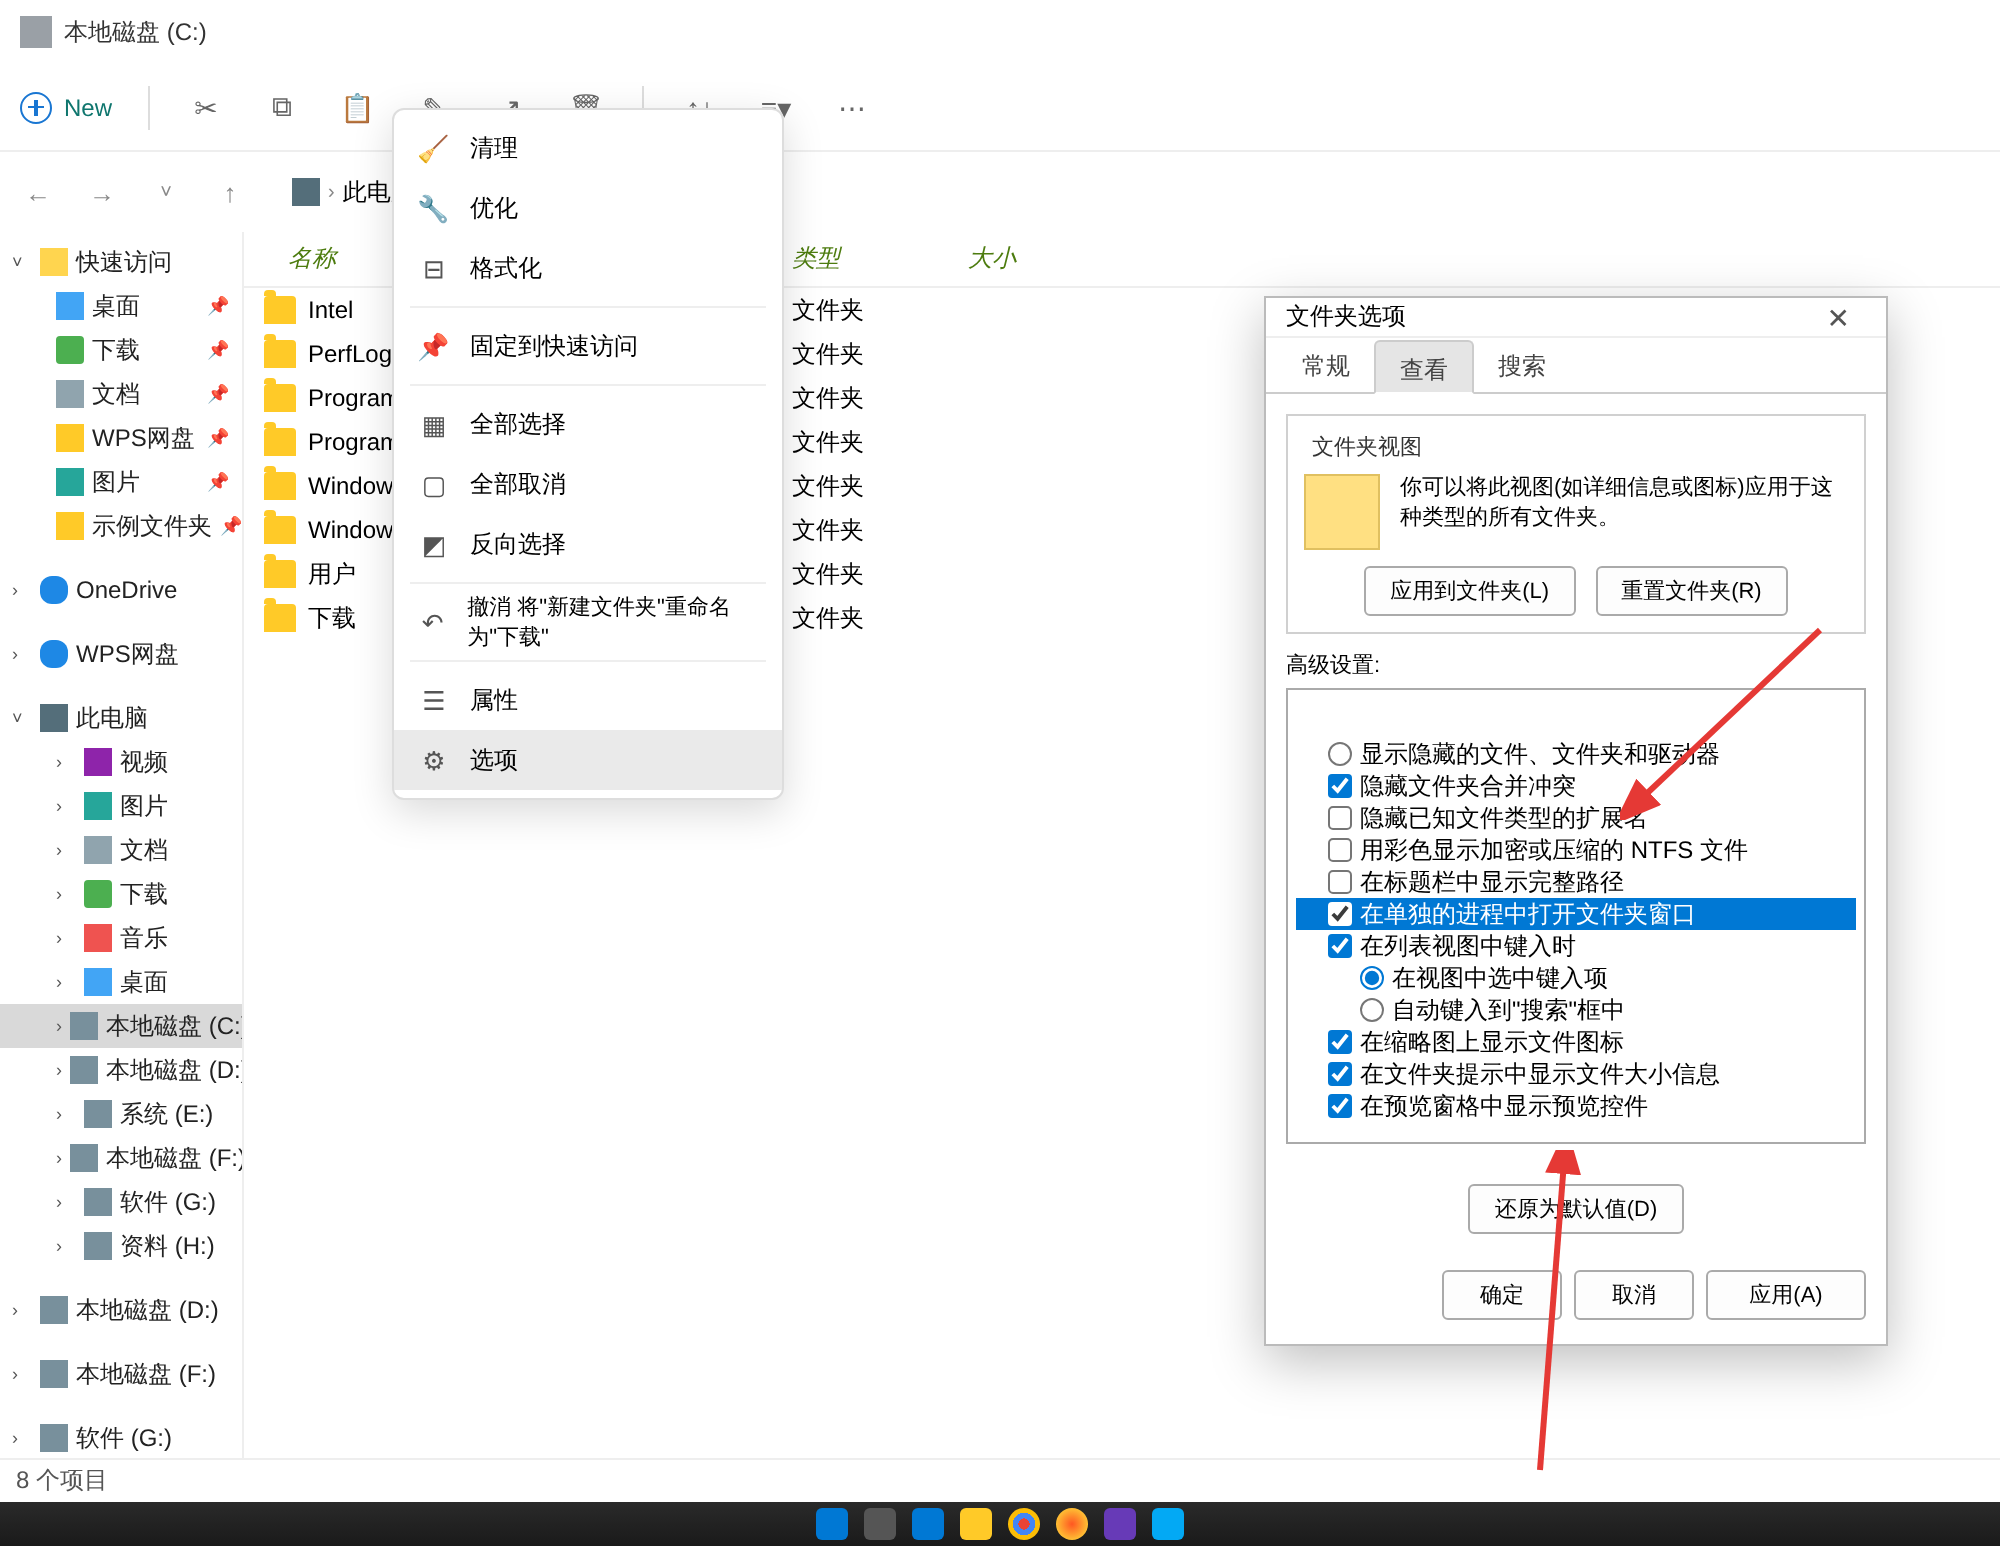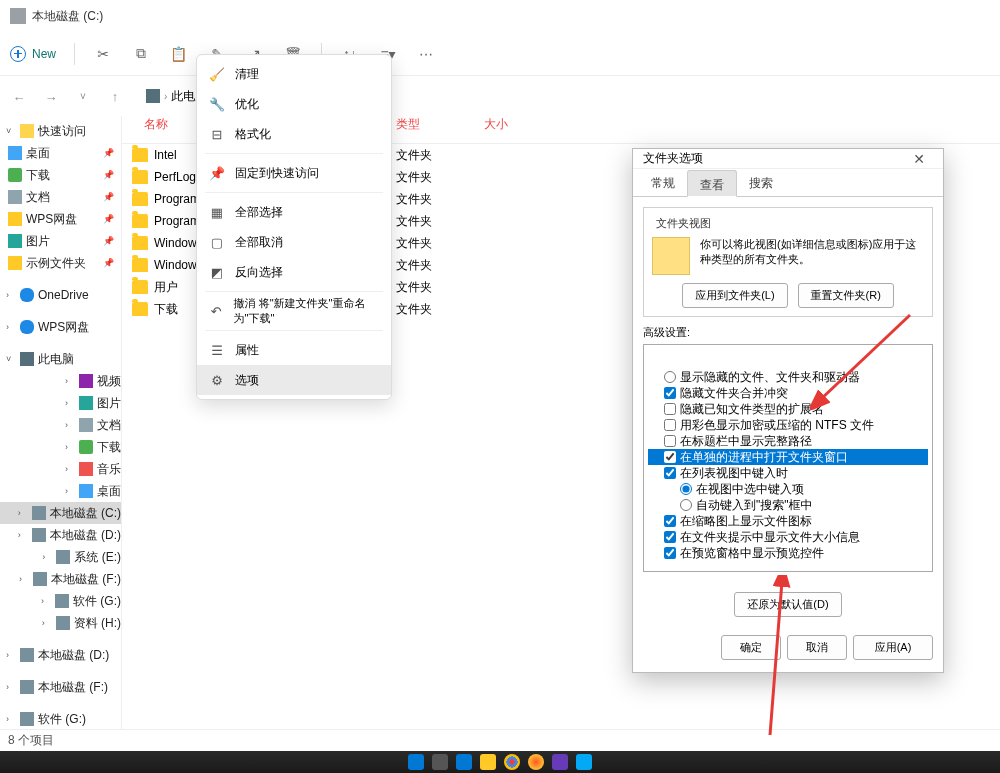--- a/index.html
+++ b/index.html
@@ -28,39 +28,39 @@
 .bc-sep { color:#888; font-size:10px; }
 
 
 .main { position:absolute; top:116px; left:0; right:0; bottom:25px; display:flex; background:#fff; }
 .sidebar { width:122px; border-right:1px solid #eee; overflow:hidden; padding-top:4px; }
 .side-item { display:flex; align-items:center; height:22px; padding-left:6px; gap:4px; cursor:pointer; white-space:nowrap; }
 .side-item.sel { background:#d9d9d9; }
 .side-item .tw { width:10px; font-size:9px; color:#555; }
 .side-item .ico { width:14px; height:14px; flex-shrink:0; }
 .side-item .txt { color:#222; }
-.side-item.child { padding-left:8px;justify-content:flex-end; }
+.side-item.child { padding-left:28px; }
 .side-item .pin { margin-left:auto; margin-right:6px; color:#888; font-size:9px; }
 .side-sep { height:10px; }
 
 .ico-star{ background:#ffd54f; }
 .ico-desktop{ background:#42a5f5; }
 .ico-dl{ background:#4caf50; border-radius:2px; }
 .ico-doc{ background:#90a4ae; }
 .ico-fold{ background:#ffca28; }
 .ico-cloud{ width:14px;height:10px;background:#1e88e5;border-radius:6px; }
 .ico-pc{ background:#546e7a; }
 .ico-video{ background:#8e24aa; }
 .ico-pic{ background:#26a69a; }
 .ico-note{ background:#ef5350; }
 .ico-disk{ background:#78909c; }
 
 
 .files { flex:1; position:relative; }
-.files-head { height:28px; display:flex; align-items:flex-start; border-bottom:1px solid #eee; color:#ef4444; }
+.files-head { height:28px; display:flex; align-items:center; border-bottom:1px solid #eee; color:#4d7c0f;font-style:italic; }
 .col-name { width:270px; padding-left:22px; }
 .col-type { width:88px; padding-left:4px; }
 .col-size { padding-left:4px; }
 .file-row { height:22px; display:flex; align-items:center; }
 .file-row .col-name { display:flex; align-items:center; gap:6px; padding-left:10px; }
 .folder-ico { width:16px; height:14px; background:#ffca28; border-radius:2px 2px 0 0; position:relative; }
 .folder-ico::before{content:"";position:absolute;top:-3px;left:0;width:6px;height:3px;background:#ffca28;border-radius:2px 2px 0 0;}
 
 
 .ctxmenu { position:absolute; left:196px; top:54px; width:196px; background:#fff; border:1px solid #ddd; border-radius:6px; box-shadow:0 6px 20px rgba(0,0,0,.15); z-index:40; padding:4px 0; }

